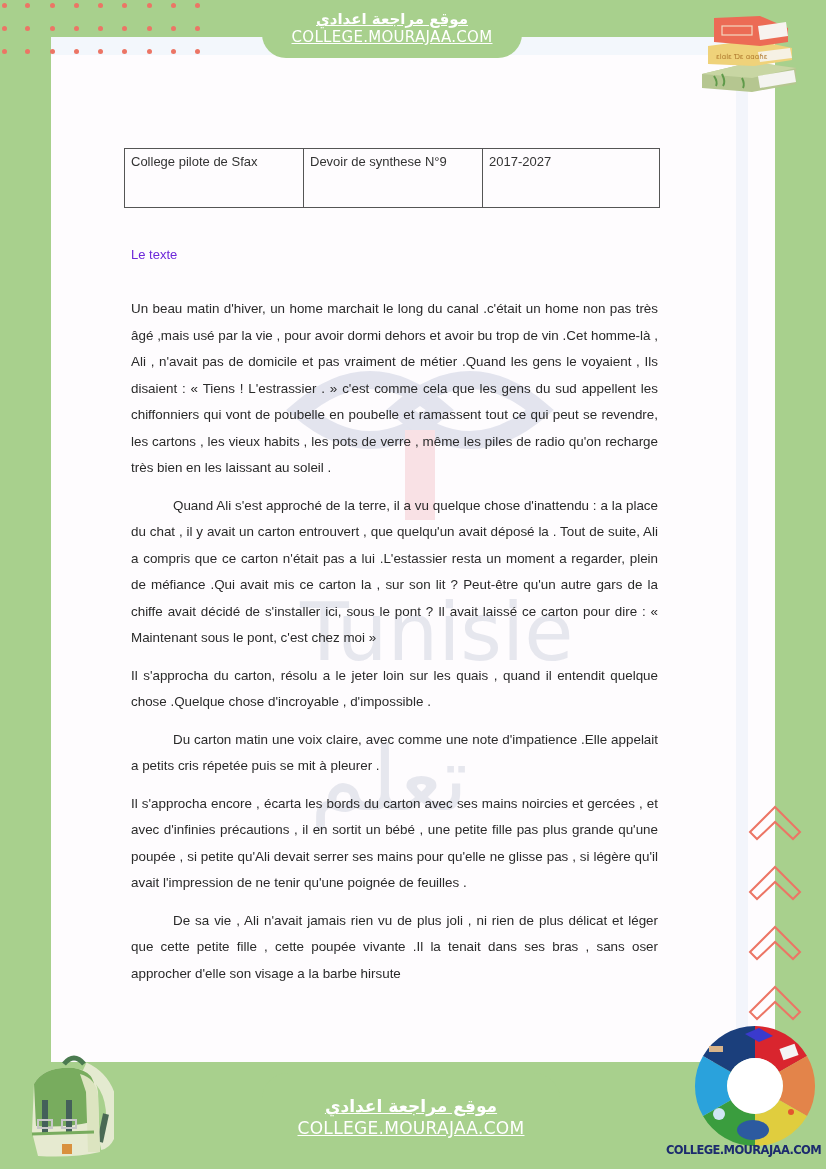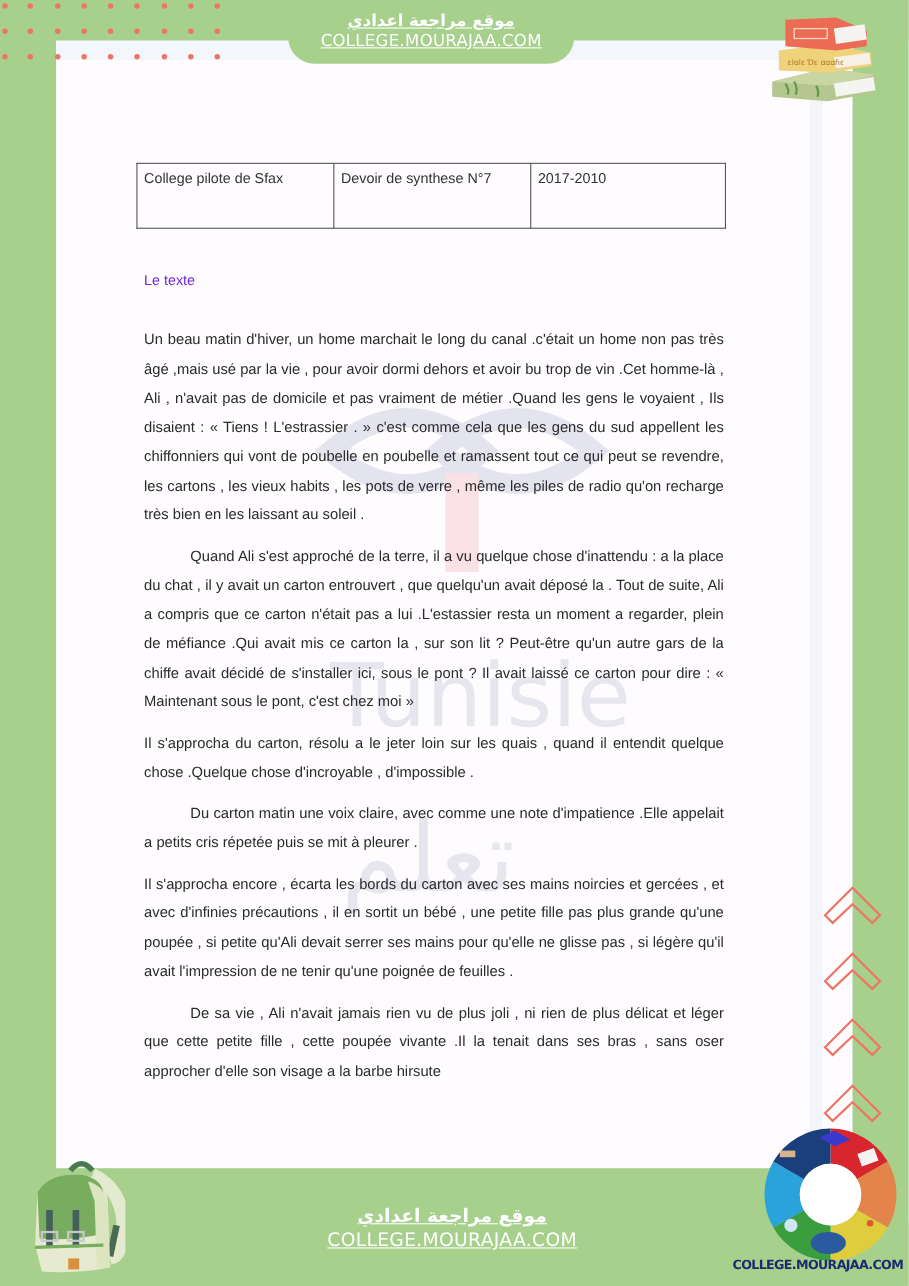--- a/index.html
+++ b/index.html
@@ -123,22 +123,22 @@
   <path d="M130 40 Q200 -20 270 40 Q200 100 130 40 Z" fill="none" stroke="#6b7aa8" stroke-width="18"></path>
   <path d="M150 60 L150 150" stroke="#e86a7a" stroke-width="30"></path>
   <text x="30" y="290" font-size="80" fill="#808aa8" font-family="DejaVu Sans, sans-serif">Tunisie</text>
   <text x="40" y="440" font-size="90" fill="#808aa8" font-family="DejaVu Sans, sans-serif">ﺗﻌﻠﻢ</text>
 </svg>
 
 <table class="header-table">
   <tbody>
       <tr>
     <td style="width:166px">College pilote de Sfax</td>
-    <td style="width:166px">Devoir de synthese N°7</td>
-    <td>2017-2010</td>
+    <td style="width:166px">Devoir de synthese N°9</td>
+    <td>2017-2027</td>
   </tr>
 </tbody>
   </table>
 
 <div class="section-label">Le texte</div>
 
 <div class="text-body">
   <p>Un beau matin d'hiver, un home marchait le long du canal .c'était un home non pas très âgé ,mais usé par la vie , pour avoir dormi dehors et avoir bu trop de vin .Cet homme-là , Ali , n'avait pas de domicile et pas vraiment de métier .Quand les gens le voyaient , Ils disaient : « Tiens ! L'estrassier . » c'est comme cela que les gens du sud appellent les chiffonniers qui vont de poubelle en poubelle et ramassent tout ce qui peut se revendre, les cartons , les vieux habits , les pots de verre , même les piles de radio qu'on recharge très bien en les laissant au soleil .</p>
   <p class="indent">Quand Ali s'est approché de la terre, il a vu quelque chose d'inattendu : a la place du chat , il y avait un carton entrouvert , que quelqu'un avait déposé la . Tout de suite, Ali a compris que ce carton n'était pas a lui .L'estassier resta un moment a regarder, plein de méfiance .Qui avait mis ce carton la , sur son lit ? Peut-être qu'un autre gars de la chiffe avait décidé de s'installer ici, sous le pont ? Il avait laissé ce carton pour dire : « Maintenant sous le pont, c'est chez moi »</p>
   <p>Il s'approcha du carton, résolu a le jeter loin sur les quais , quand il entendit quelque chose .Quelque chose d'incroyable , d'impossible .</p>

